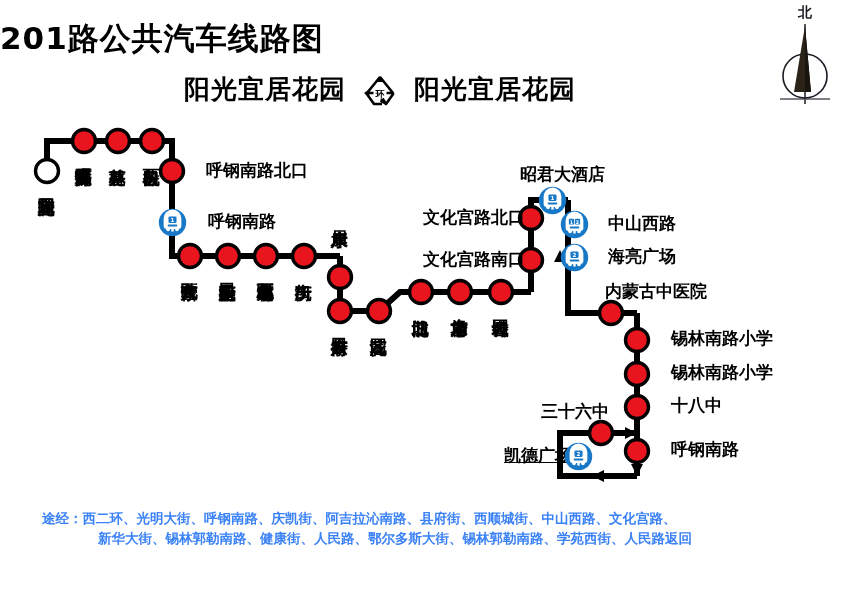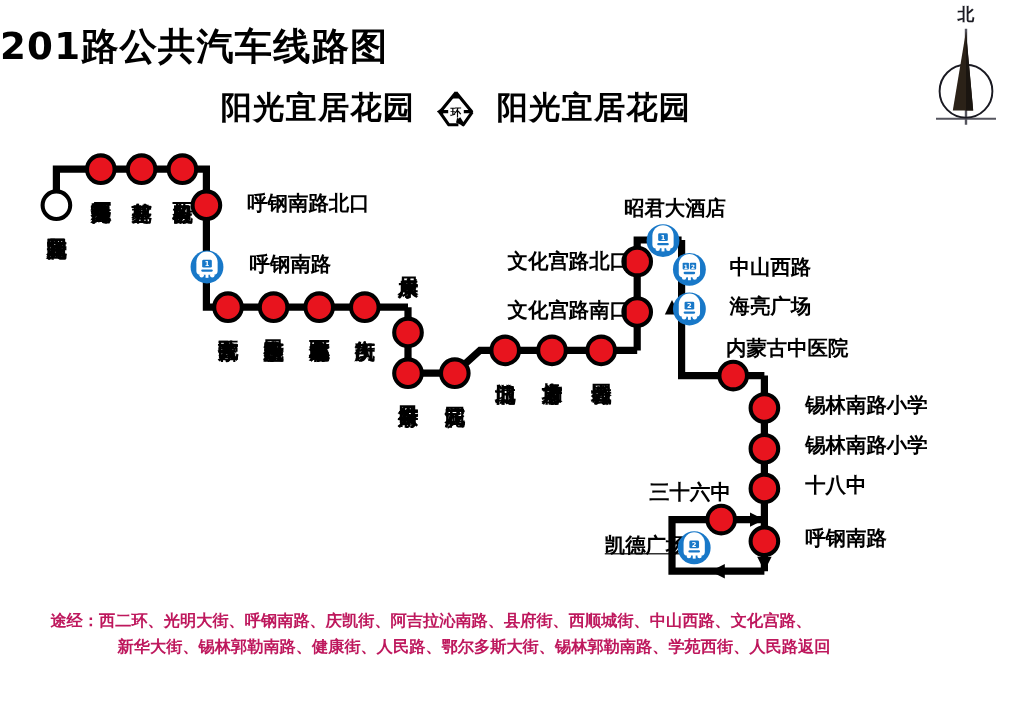--- a/index.html
+++ b/index.html
@@ -54,21 +54,21 @@
     letter-spacing:0px;
     white-space:nowrap;
   }
 
   
   .metro { position:absolute; }
 
   
   .footer { position:absolute; left:42px; top:508px; width:790px; }
   .footer-line {
-    font-size:13.5px; font-weight:bold; color:#be185d;
+    font-size:13.5px; font-weight:bold; color:#3b82f6;
     line-height:1.55; white-space:nowrap;
   }
   .footer-indent { padding-left:56px;font-family:Liberation Serif, serif; }
 </style>
 </head>
 <body>
 
 <div id="root">
 
   <div class="title">201路公共汽车线路图</div>

